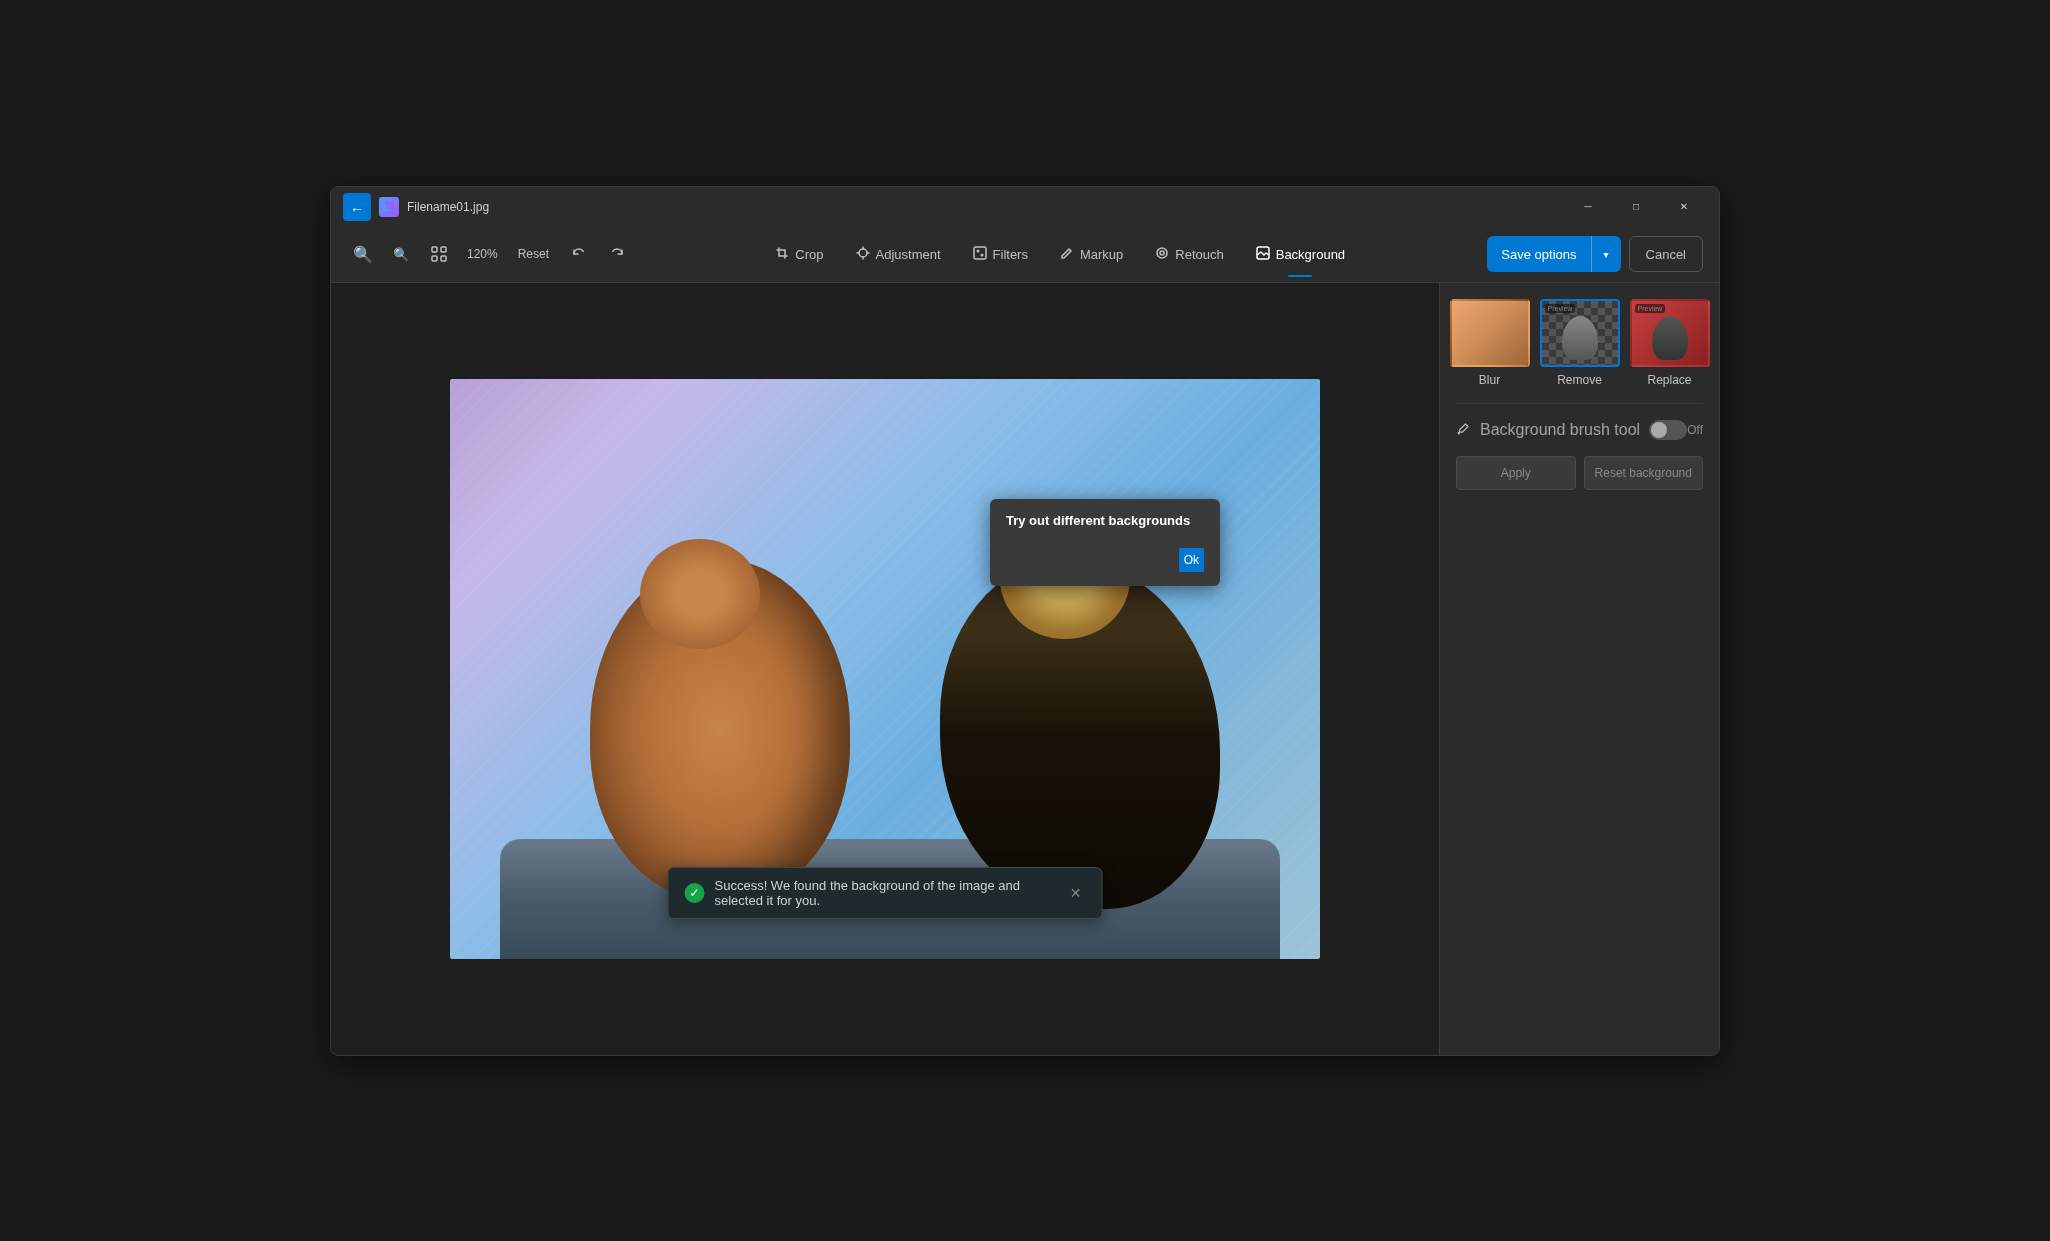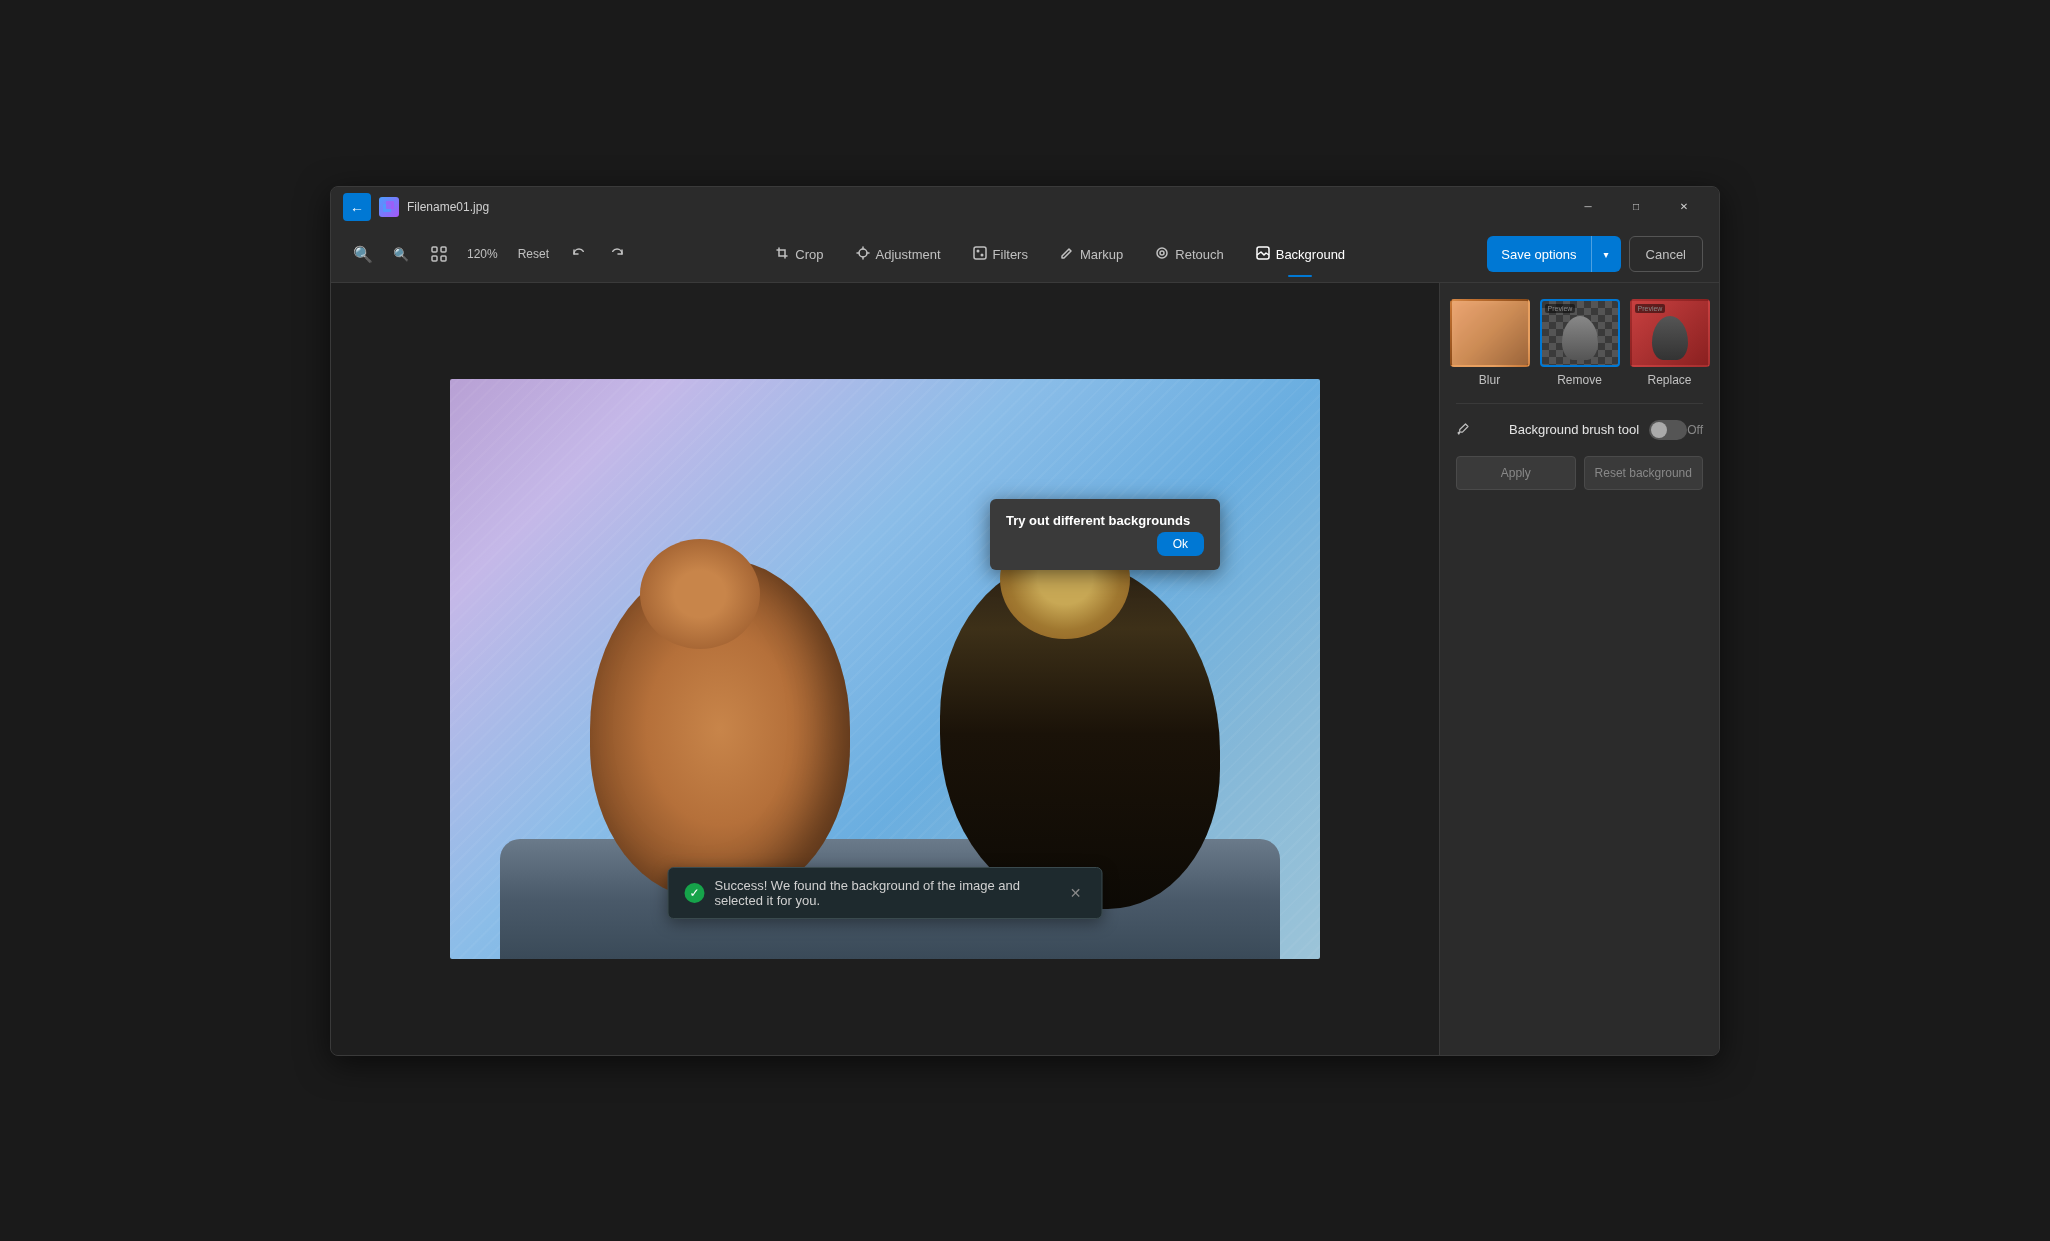--- a/index.html
+++ b/index.html
@@ -373,34 +373,34 @@
       width: 230px;
       background: #3a3a3a;
       border-radius: 6px;
       padding: 14px 16px;
       box-shadow: 0 4px 20px rgba(0,0,0,0.5);
     }
     .tooltip-title {
       color: #ffffff;
       font-size: 13px;
       font-weight: 600;
-      margin-bottom: 4px;
+      margin-bottom: 20px;
     }
     .tooltip-body {
       color: #b0b0b0;
       font-size: 12px;
       line-height: 1.5;
       margin-bottom: 12px;
     }
     .tooltip-ok-btn {
       float: right;
-      padding: 5px 16px;
+      padding: 5px 5px;
       background: #0078d4;
       border: none;
-      border-radius: 8px;
+      border-radius: 1px;
       cursor: pointer;
       color: white;
       font-size: 12px;
     }
 
     
     .right-panel {
       width: 280px;
       background: #2b2b2b;
       border-left: 1px solid #3a3a3a;
@@ -460,24 +460,23 @@
     .brush-tool-row {
       display: flex;
       align-items: center;
       gap: 8px;
     }
     .brush-icon {
       color: #c0c0c0;
       font-size: 14px;
     }
     .brush-label {
-      color: #e5e5e5;
-      font-size: 13px;
+      color: #a3a3a3;
+      font-size: 16px;
       flex: 1;
-      margin-left: 29px;
     }
     .toggle-switch {
       display: flex;
       align-items: center;
     }
     .toggle-track {
       width: 38px;
       height: 20px;
       background: #555;
       border-radius: 10px;

